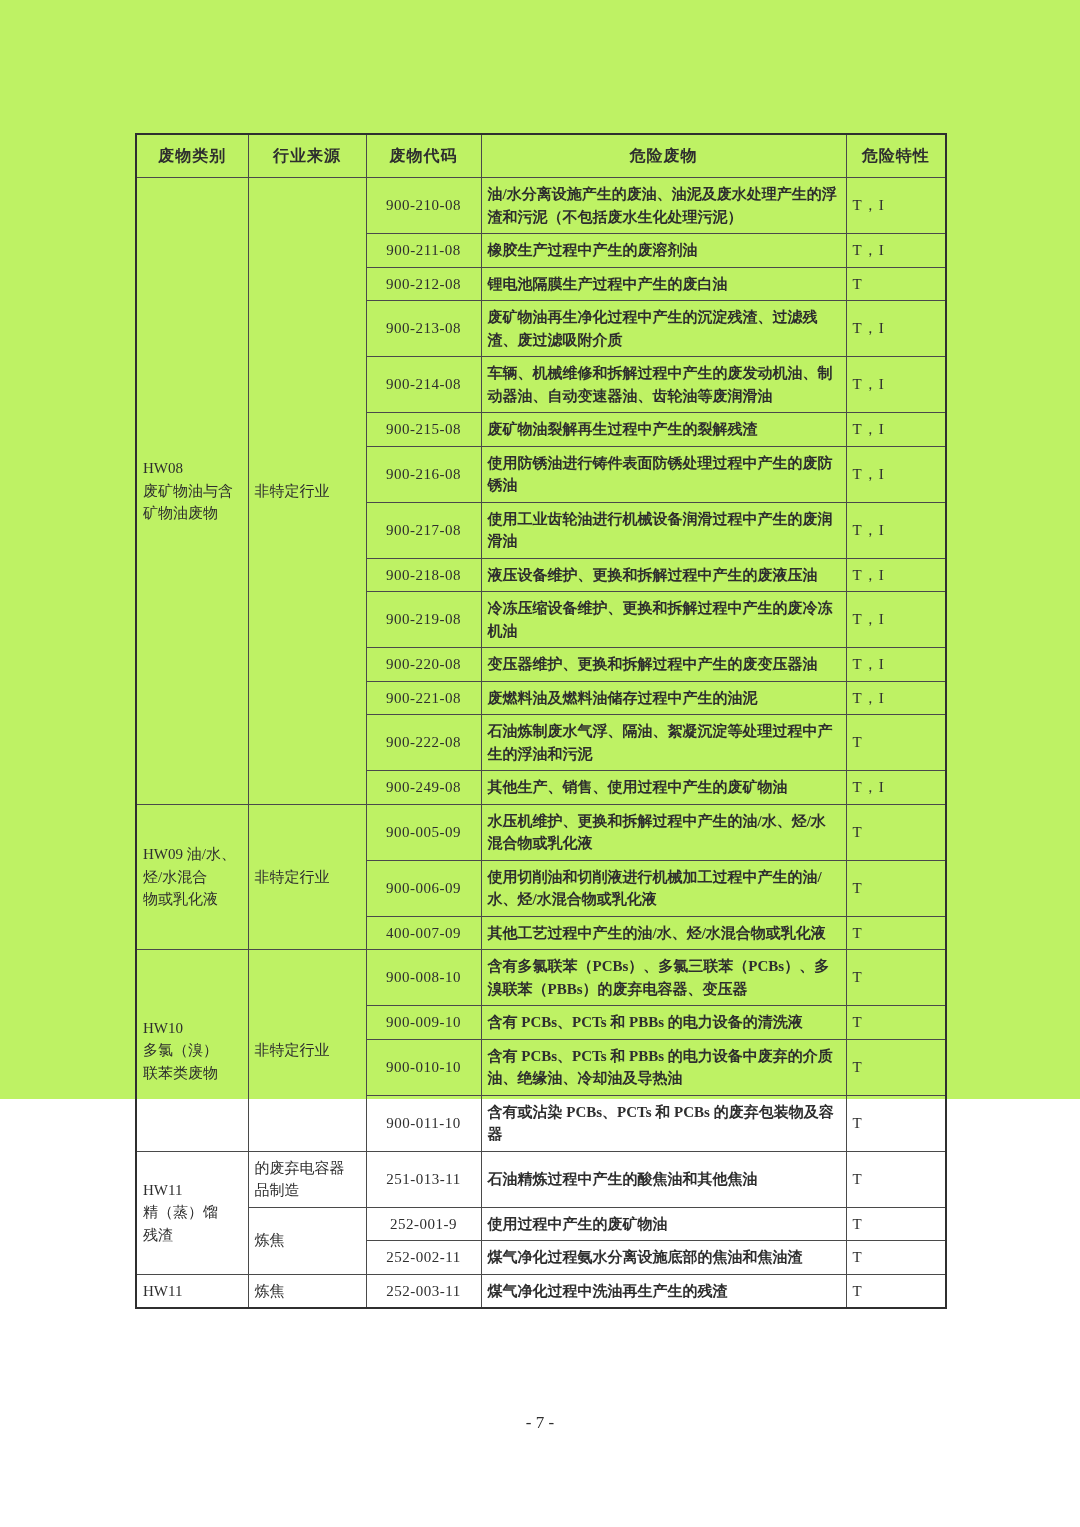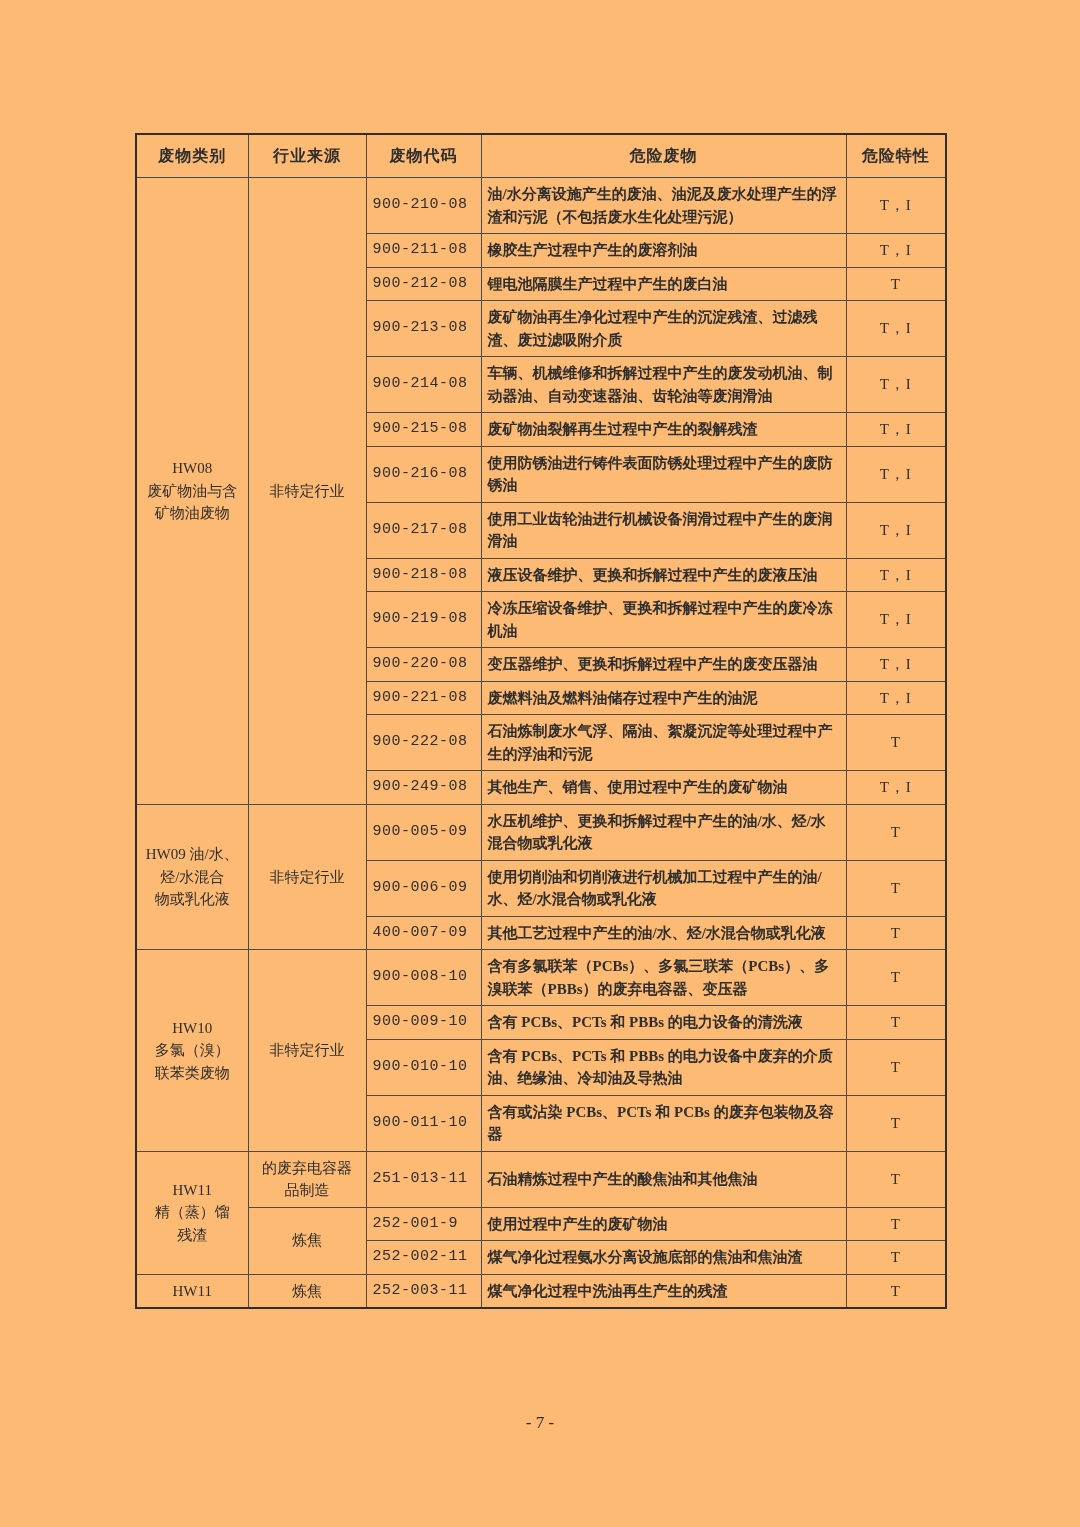--- a/index.html
+++ b/index.html
@@ -11,22 +11,22 @@
     width: 1080px;
     height: 1527px;
     position: relative;
     font-family: "Liberation Serif", "DejaVu Serif", serif;
     color: #2e2e2e;
   }
   .page {
     position: absolute;
     top: 0; left: 0;
     width: 1080px;
-    height: 1527px;
-    background: #fdba74;
+    height: 1099px;
+    background: #bef264;
   }
   table.waste-table {
     position: absolute;
     top: 133px;
     left: 135px;
     width: 810px;
     border-collapse: collapse;
     table-layout: fixed;
     border: 2.5px solid #2f2f2f;
   }
@@ -46,38 +46,38 @@
     text-align: center;
     padding: 9px 4px;
     letter-spacing: 1px;
   }
   col.col-category { width: 112px; }
   col.col-industry { width: 118px; }
   col.col-code     { width: 115px; }
   col.col-waste    { width: 365px; }
   col.col-hazard   { width: 100px; }
   td.cat-cell, td.ind-cell {
-    text-align: center;
+    text-align: left;
     white-space: pre-line;
     margin-left: 12px;
   }
   td.code-cell {
-    text-align: left;
+    text-align: center;
     font-size: 16.5px;
-    font-family: Liberation Mono, monospace;
+    font-family: Liberation Serif, serif;
     letter-spacing: 0.5px;
   }
   td.waste-cell {
     text-align: left;
     padding-left: 8px;
     padding-right: 8px;
     font-weight: bold;
   }
   td.hazard-cell {
-    text-align: center;
+    text-align: left;
     font-size: 16px;
     letter-spacing: 1px;
   }
   .page-footer {
     position: absolute;
     top: 1413px;
     left: 0;
     width: 1080px;
     text-align: center;
     font-size: 17px;

